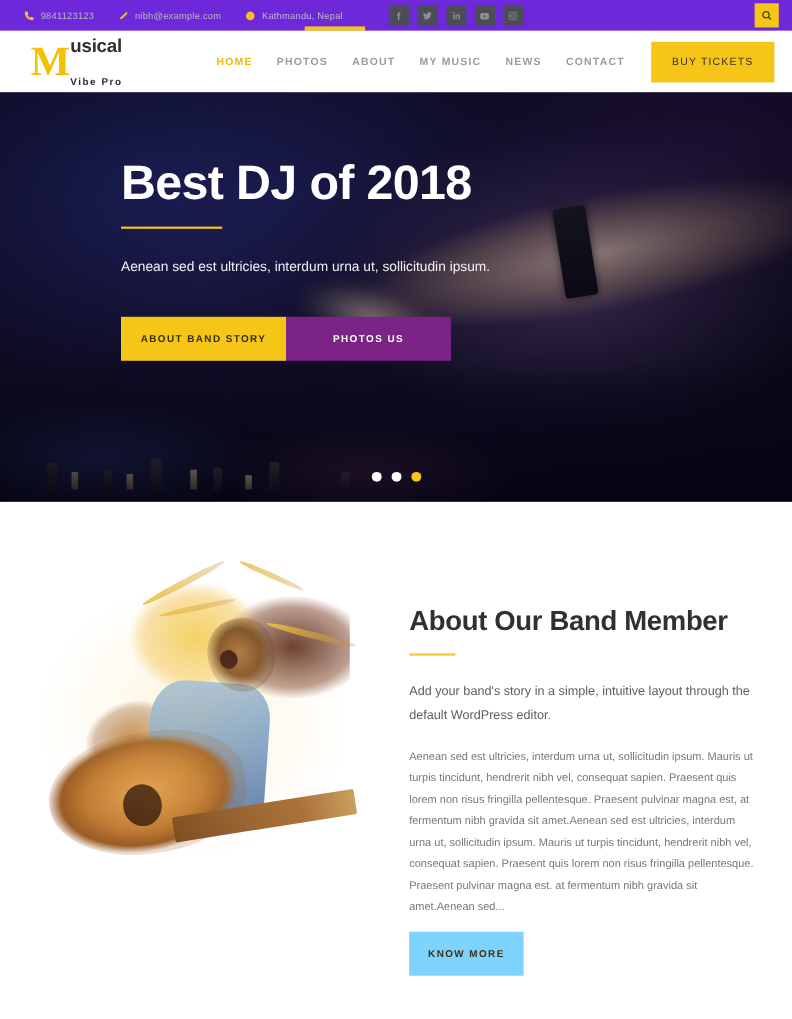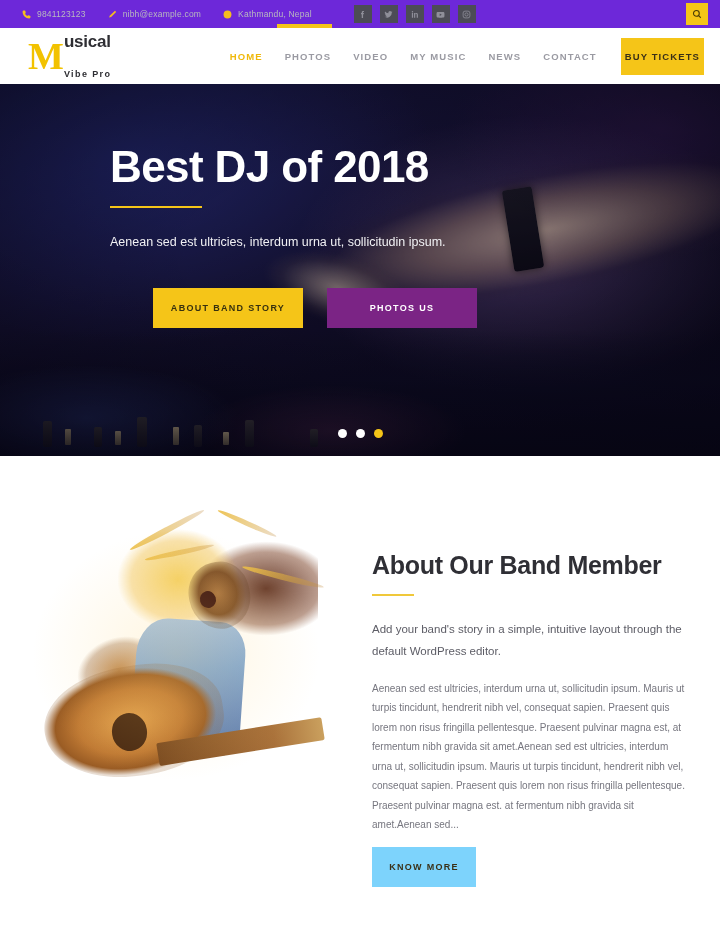--- a/index.html
+++ b/index.html
@@ -68,22 +68,22 @@
   }
   .nav { display:flex; align-items:center; gap:22px; margin-left:auto; }
   .nav-link {
     font-size:9.5px; font-weight:bold; letter-spacing:1.1px;
     color:#9a9aa2; text-decoration:none; white-space:nowrap;
     cursor:pointer;
   }
   .nav-link.active { color:#f0b90b; }
   .tickets-btn {
     margin-left:24px; background:#f5c518; border:none;
-    color:#3a3017; font-size:9.5px; font-weight:bold;
-    letter-spacing:1.1px; padding:13px 4px; cursor:pointer;
+    color:#3a3017; font-size:9.5px; font-weight:normal;
+    letter-spacing:1.1px; padding:13px 19px; cursor:pointer;
     white-space:nowrap;
   }
 
   
   .hero {
     position:relative; height:372px; overflow:hidden;
     background:#0d0b22;
   }
   .hero-bg { position:absolute; inset:0; }
   .hero-sky {
@@ -129,21 +129,21 @@
     background:radial-gradient(ellipse 80% 75% at 50% 45%, transparent 30%, rgba(5,4,14,.62) 100%);
   }
   .hero-overlay { position:absolute; inset:0; background:rgba(10,8,26,.30); }
   .hero-content { position:absolute; left:110px; top:60px; z-index:5; }
   .hero-title {
     font-size:44px; font-weight:bold; color:#fff;
     letter-spacing:-.6px; line-height:1.05;
   }
   .hero-rule { width:92px; height:2px; background:#f5c518; margin:16px 0 22px; }
   .hero-sub { font-size:12.5px; color:#f1f1f4; line-height:2.05; font-weight:400; }
-  .hero-btns { display:flex; gap:24px; margin-top:32px;margin-left:43px; }
+  .hero-btns { display:flex; margin-top:32px; }
   .btn-hero {
     border:none; cursor:pointer; font-size:9px; font-weight:bold;
     letter-spacing:1.3px; padding:15px 0; width:150px; text-align:center;
   }
   .btn-yellow { background:#f5c518; color:#36300f; }
   .btn-purple { background:#7b2485; color:#fff; }
   .hero-dots {
     position:absolute; left:0; right:0; bottom:18px; z-index:6;
     display:flex; justify-content:center; gap:9px;
   }
@@ -308,21 +308,21 @@
     <span class="logo-m">M</span>
     <span class="logo-txt">
       <span class="logo-main">usical</span>
       <span class="logo-sub">Vibe Pro</span>
     </span>
   </div>
 
   <nav class="nav">
     <a class="nav-link active">HOME</a>
     <a class="nav-link">PHOTOS</a>
-    <a class="nav-link">VIDEO</a>
+    <a class="nav-link">ABOUT</a>
     <a class="nav-link">MY MUSIC</a>
     <a class="nav-link">NEWS</a>
     <a class="nav-link">CONTACT</a>
   </nav>
 
   <button class="tickets-btn">BUY TICKETS</button>
 </div>
 
 <div class="hero">
   <div class="hero-bg">

